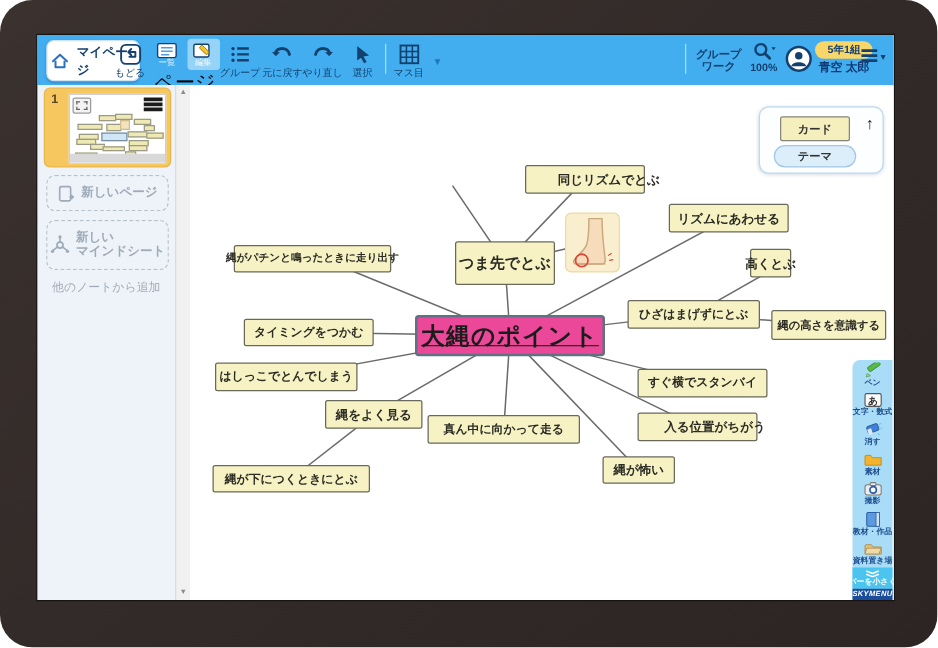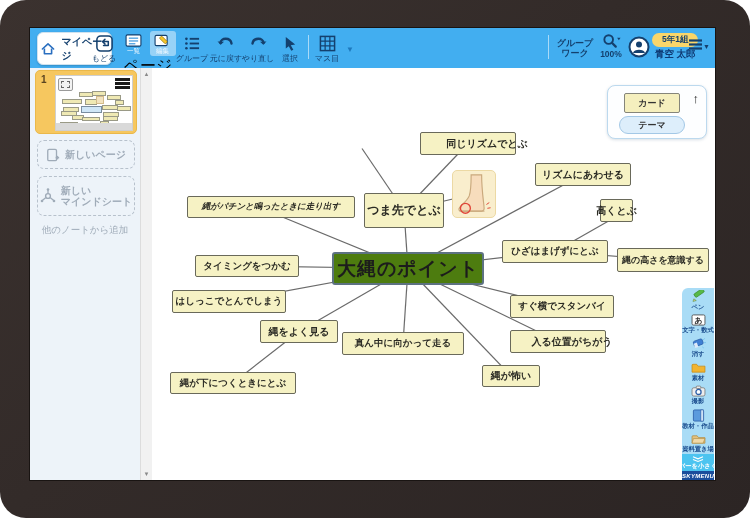--- a/index.html
+++ b/index.html
@@ -42,21 +42,21 @@
   .dash-btn .t{font-size:10px;font-weight:bold;line-height:11px;text-align:left;}
   .addnote{position:absolute;left:0;width:110px;text-align:center;font-size:9.5px;color:#9fabb8;cursor:pointer;}
   .sscroll{position:absolute;left:110px;top:40px;width:11px;height:412px;background:#f1f1f1;border-left:1px solid #dcdcdc;border-right:1px solid #d4d4d4;}
   .sscroll .a{position:absolute;left:0;width:100%;text-align:center;font-size:6px;color:#8a8a8a;}
 
   
   .canvas{position:absolute;left:122px;top:40px;width:563px;height:412px;background:#fff;}
   #mindmap{position:absolute;inset:0;}
   #mindmap svg{position:absolute;left:0;top:0;}
   .node{position:absolute;background:#f6f2c4;border:1.5px solid #69695a;border-radius:2px;color:#2b2b24;font-weight:bold;display:flex;align-items:center;justify-content:center;white-space:nowrap;box-sizing:border-box;cursor:pointer;}
-  .node.center{background:#4d7c0f;border:2px solid #5d7282;border-radius:3px;color:#1c1c1c;letter-spacing:1px;}
+  .node.center{background:#ec4899;border:2px solid #5d7282;border-radius:3px;color:#1c1c1c;letter-spacing:1px;text-decoration:underline;}
   #foot-node{position:absolute;background:#f9eecd;border:1px solid #ecd9a4;border-radius:5px;box-sizing:border-box;cursor:pointer;}
 
   
   .float-panel{position:absolute;left:577px;top:57px;width:98px;height:52px;background:#fdfeff;border:1.5px solid #bcd9ee;border-radius:8px;box-shadow:0 1px 3px rgba(40,80,110,.18);z-index:7;}
   .card-btn{position:absolute;left:16px;top:7px;width:54px;height:18px;background:#f5efbe;border:1.5px solid #85857a;border-radius:2px;font-size:9px;font-weight:bold;color:#333;display:flex;align-items:center;justify-content:center;cursor:pointer;}
   .theme-btn{position:absolute;left:11px;top:30px;width:64px;height:16px;background:#ddeefb;border:1.5px solid #a3c8e6;border-radius:9px;font-size:9px;font-weight:bold;color:#333;display:flex;align-items:center;justify-content:center;cursor:pointer;}
   .up-arrow{position:absolute;right:7px;top:5px;font-size:13px;color:#222;cursor:pointer;}
 
   
   .rightbar{position:absolute;left:652px;top:260px;width:32px;height:192px;background:#a9dcf6;border-radius:6px 0 0 0;z-index:8;display:flex;flex-direction:column;}
@@ -314,21 +314,21 @@
               <path d="M35 35 l3 -2 M36 39 l3.4 -0.6" stroke="#e04438" stroke-width="1"></path>
             </svg>
           </div>
         <div class="node center" style="left: 180px; top: 184px; width: 152px; height: 33px; font-size: 19px;">大縄のポイント</div>
             <div class="node" style="left: 268px; top: 64px; width: 96px; height: 23px; font-size: 10px; padding-left: 38px;">同じリズムでとぶ</div>
             <div class="node" style="left: 383px; top: 95px; width: 96px; height: 23px; font-size: 10px;">リズムにあわせる</div>
             <div class="node" style="left: 448px; top: 131px; width: 33px; height: 23px; font-size: 10px;">高くとぶ</div>
             <div class="node" style="left: 350px; top: 172px; width: 106px; height: 23px; font-size: 9.5px;">ひざはまげずにとぶ</div>
             <div class="node" style="left: 465px; top: 180px; width: 92px; height: 24px; font-size: 9px;">縄の高さを意識する</div>
             <div class="node" style="left: 212px; top: 125px; width: 80px; height: 35px; font-size: 12px;">つま先でとぶ</div>
-            <div class="node" style="left: 35px; top: 128px; width: 168px; height: 22px; font-size: 8.5px; font-style: italic;">縄がパチンと鳴ったときに走り出す</div>
+            <div class="node" style="left: 35px; top: 128px; width: 126px; height: 22px; font-size: 8.5px;">縄がパチンと鳴ったときに走り出す</div>
             <div class="node" style="left: 43px; top: 187px; width: 104px; height: 22px; font-size: 9.5px;">タイミングをつかむ</div>
             <div class="node" style="left: 20px; top: 222px; width: 114px; height: 23px; font-size: 9.5px;">はしっこでとんでしまう</div>
             <div class="node" style="left: 108px; top: 252px; width: 78px; height: 23px; font-size: 10px;">縄をよく見る</div>
             <div class="node" style="left: 18px; top: 304px; width: 126px; height: 22px; font-size: 9.5px;">縄が下につくときにとぶ</div>
             <div class="node" style="left: 190px; top: 264px; width: 122px; height: 23px; font-size: 9.5px;">真ん中に向かって走る</div>
             <div class="node" style="left: 358px; top: 227px; width: 104px; height: 23px; font-size: 9.5px;">すぐ横でスタンバイ</div>
             <div class="node" style="left: 358px; top: 262px; width: 96px; height: 23px; font-size: 10px; padding-left: 28px;">入る位置がちがう</div>
             <div class="node" style="left: 330px; top: 297px; width: 58px; height: 22px; font-size: 10px;">縄が怖い</div>
           </div>
       </div>

